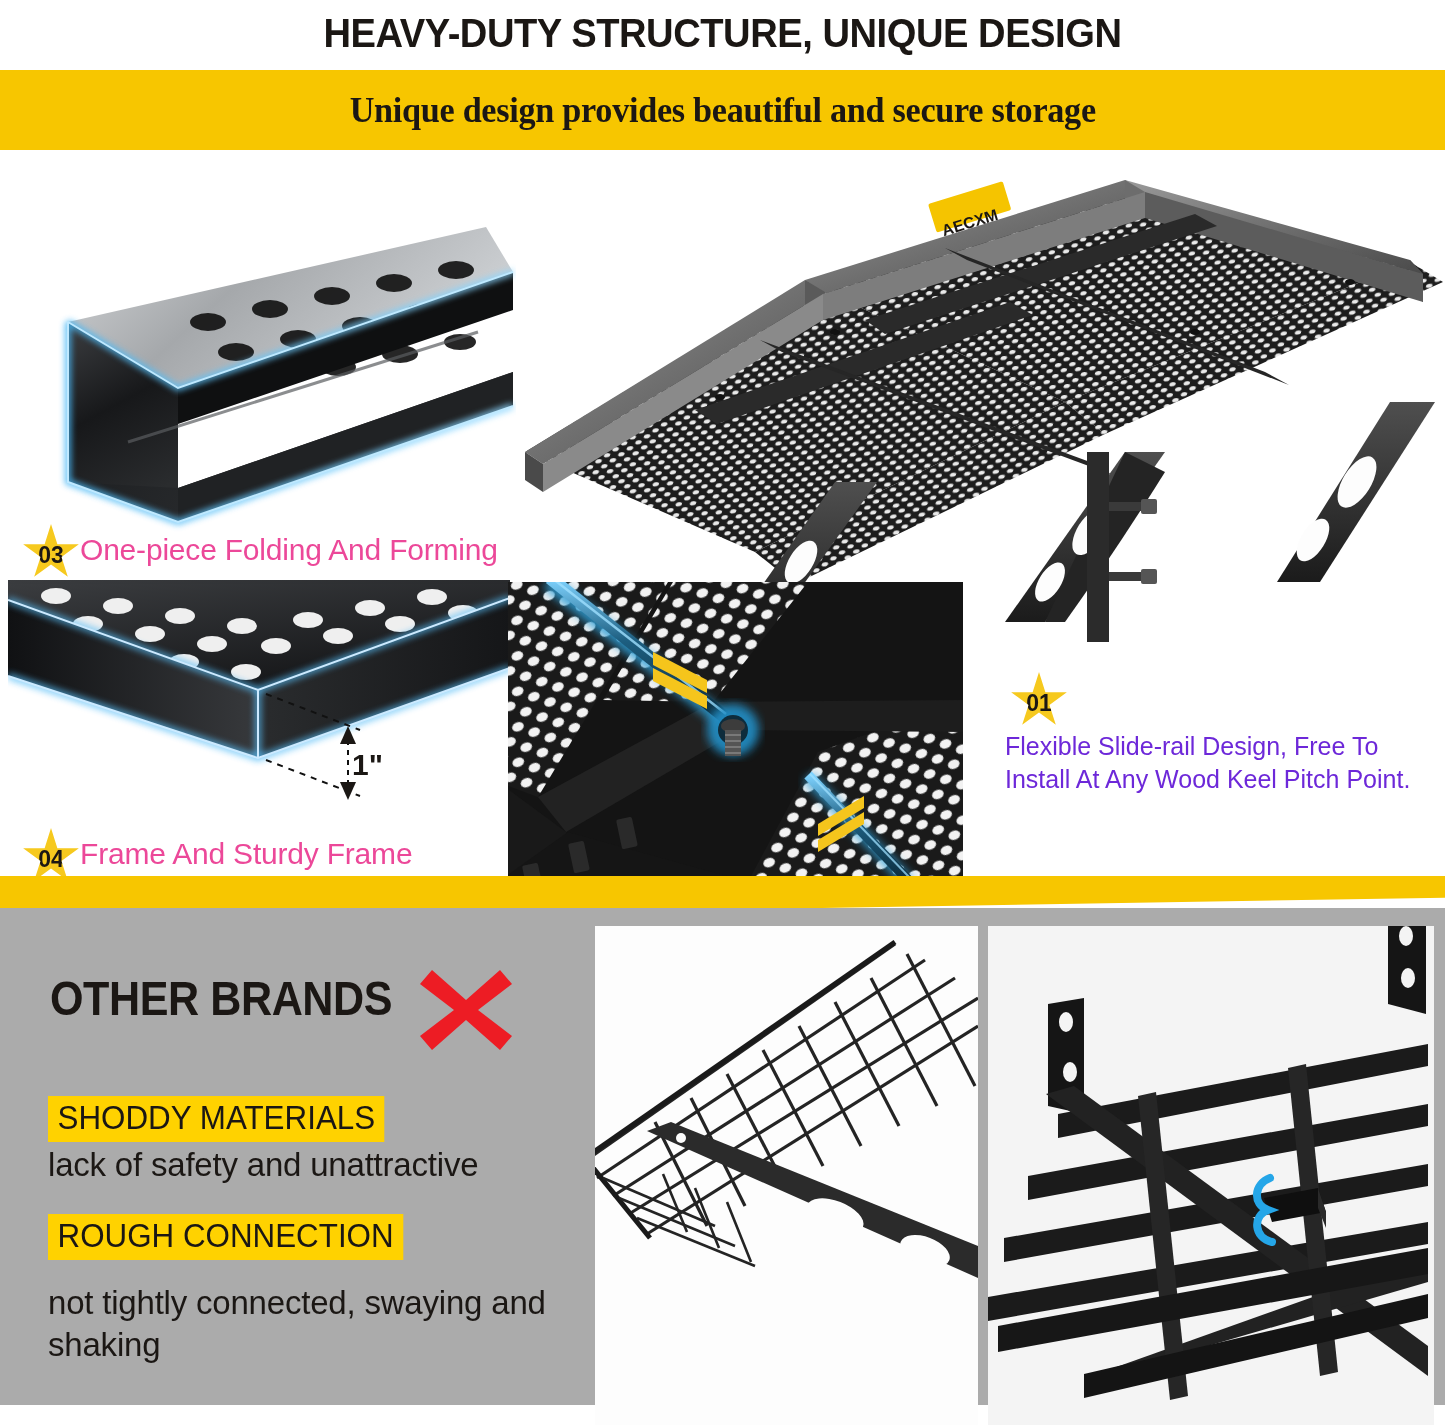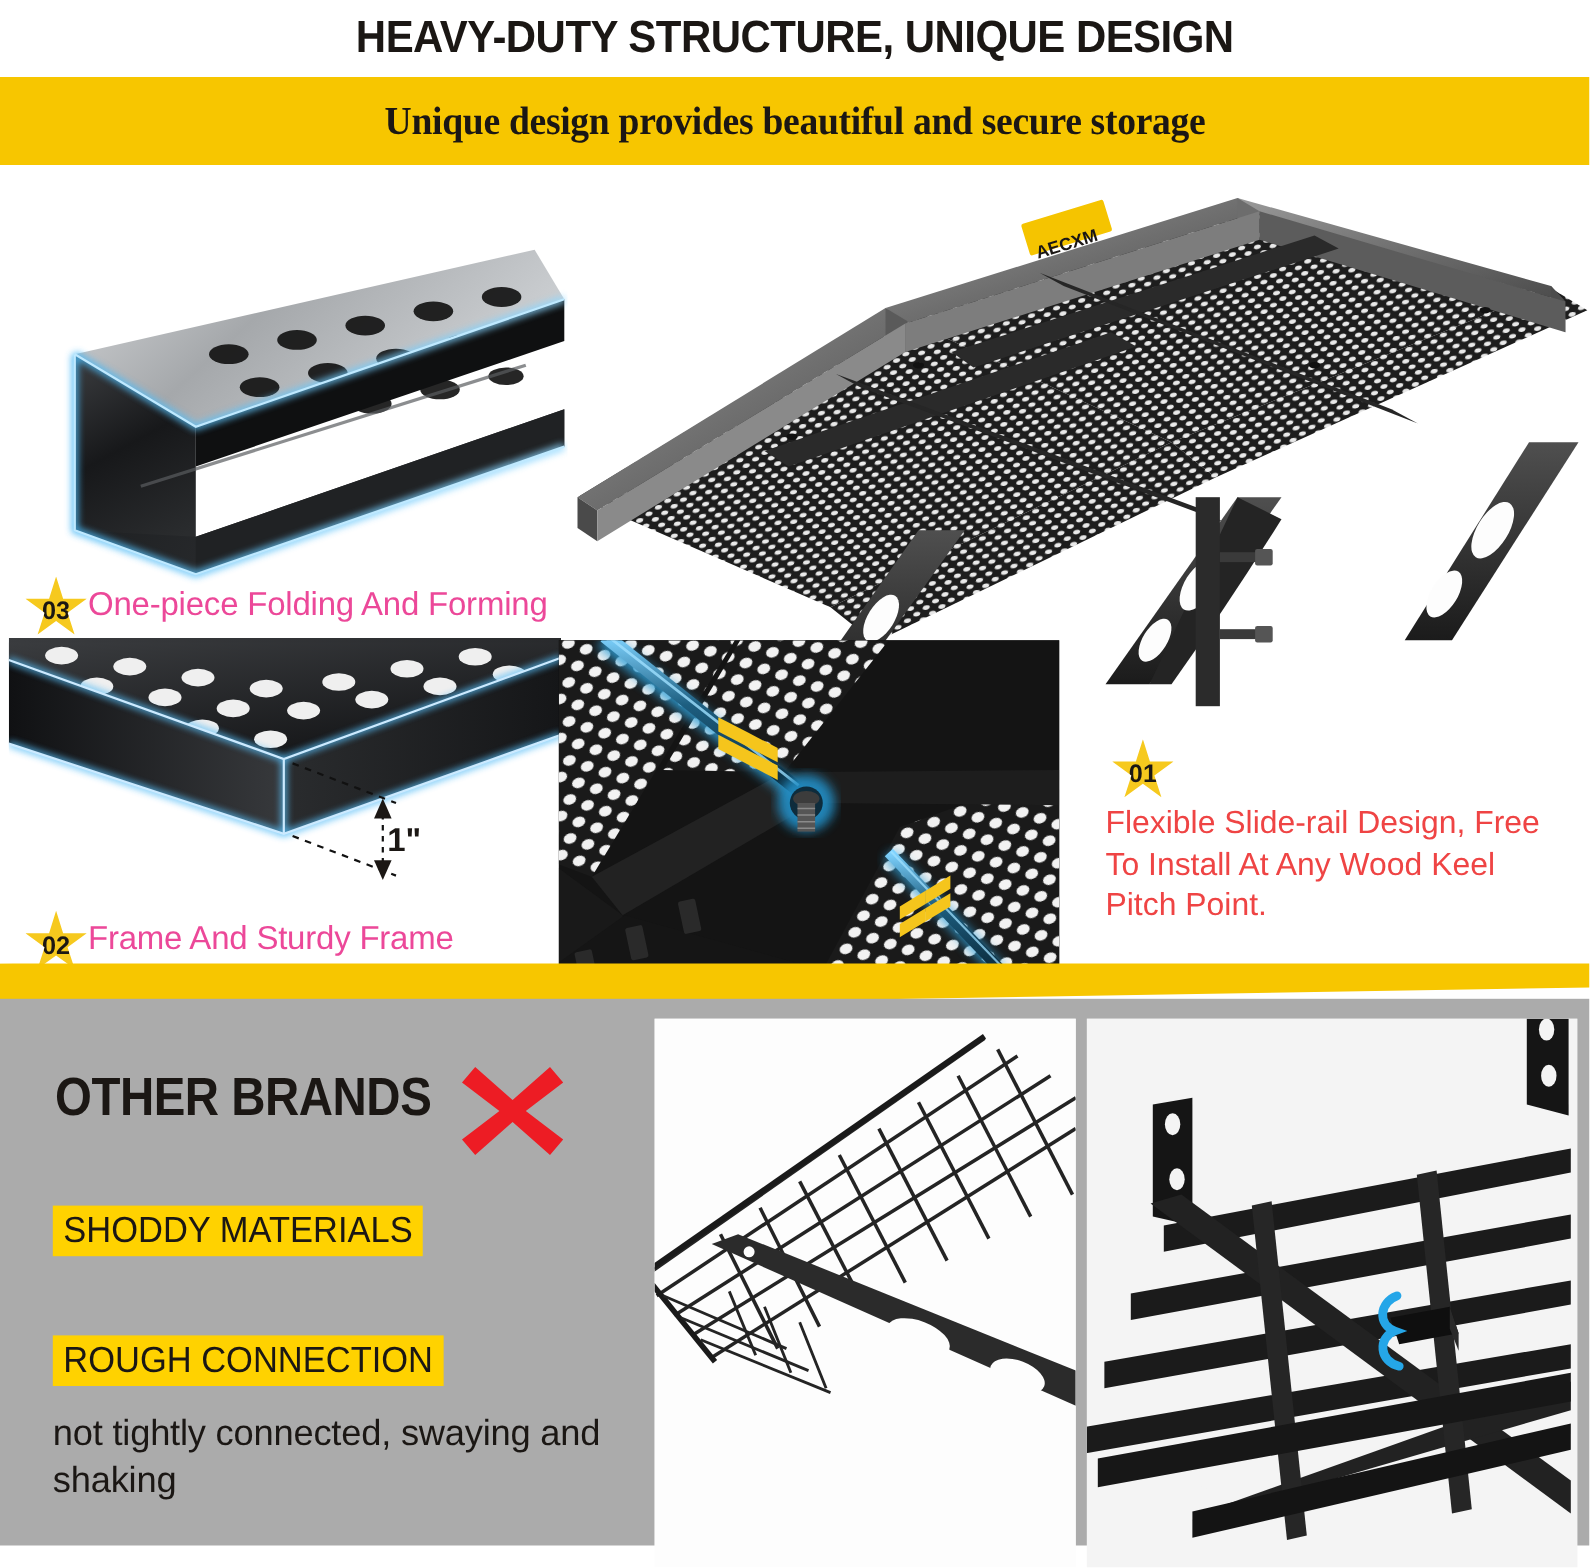--- a/index.html
+++ b/index.html
@@ -52,21 +52,21 @@
     clip-path: polygon(50% 0%, 61% 35%, 98% 35%, 68% 57%, 79% 91%, 50% 70%, 21% 91%, 32% 57%, 2% 35%, 39% 35%);
     display:flex; align-items:center; justify-content:center;
   }
   .star span { font-size:23px; font-weight:bold; color:#1b1714; margin-top:4px; }
 
   .callout-text {
     position:absolute; font-size:30px; color:#ec4899; font-weight:500;
     letter-spacing:-0.2px; white-space:nowrap;
   }
   .callout-03 {
-    position:absolute; font-size:29px; color:#ef4444; line-height:1.3;
+    position:absolute; font-size:25px; color:#6d28d9; line-height:1.3;
     font-weight:500; width:420px;
   }
 
   
   .divider-wrap { position:absolute; left:0; top:876px; width:1445px; height:52px; overflow:hidden; }
   .divider-yellow {
     position:absolute; left:-20px; top:0px; width:1490px; height:46px;
     background:#F7C600; transform: rotate(-0.95deg); transform-origin: left center;
   }
 
@@ -315,21 +315,21 @@
           <path d="M258,180 L352,216" stroke="#111" stroke-width="2" stroke-dasharray="6,6" fill="none"></path>
           <path d="M340,150 L340,216" stroke="#111" stroke-width="2" stroke-dasharray="5,5" fill="none"></path>
           <polygon points="340,146 332,164 348,164" fill="#1b1714"></polygon>
           <polygon points="340,220 332,202 348,202" fill="#1b1714"></polygon>
         </g>
       </svg>
       <div style="position:absolute;left:344px;top:168px;font-size:30px;font-weight:bold;color:#1b1714;">1"</div>
     </div>
 
     <div class="star" style="left:22px; top:676px;">
-      <span>02</span>
+      <span>04</span>
     </div>
     <div class="callout-text" style="left:80px; top:685px;">Frame And Sturdy Frame</div>
 
     <div class="panel-rail">
       <svg width="455" height="300" viewBox="0 0 455 300">
         <defs>
           <pattern id="perf2" width="26" height="22" patternUnits="userSpaceOnUse" patternTransform="rotate(-22)">
             <rect width="26" height="22" fill="#1a1a1a"></rect>
             <ellipse cx="7" cy="6" rx="6" ry="4.6" fill="#f2f2f2"></ellipse>
             <ellipse cx="20" cy="17" rx="6" ry="4.6" fill="#f2f2f2"></ellipse>
@@ -416,20 +416,21 @@
 
     <div class="other-title">OTHER BRANDS</div>
 
     <svg class="redx" viewBox="0 0 100 92">
       <g fill="#ED1C24">
         <polygon points="16,6 50,36 84,6 96,20 62,46 96,72 84,86 50,56 16,86 4,72 38,46 4,20"></polygon>
       </g>
     </svg>
 
     <div class="hl" style="left:48px; top:188px;">SHODDY MATERIALS</div>
+    <div class="sub" style="left:48px; top:236px;">lack of safety and unattractive</div>
 
     <div class="hl" style="left:48px; top:306px;">ROUGH CONNECTION</div>
     <div class="sub" style="left:48px; top:374px;">not tightly connected, swaying and shaking</div>
 
     <div class="photo-mesh">
       <svg width="383" height="499" viewBox="0 0 383 499">
         <rect width="383" height="499" fill="#fdfdfd"></rect>
         <g stroke="#242424" stroke-width="3.2" fill="none">
 
           <line x1="-10" y1="235" x2="300" y2="18"></line>

